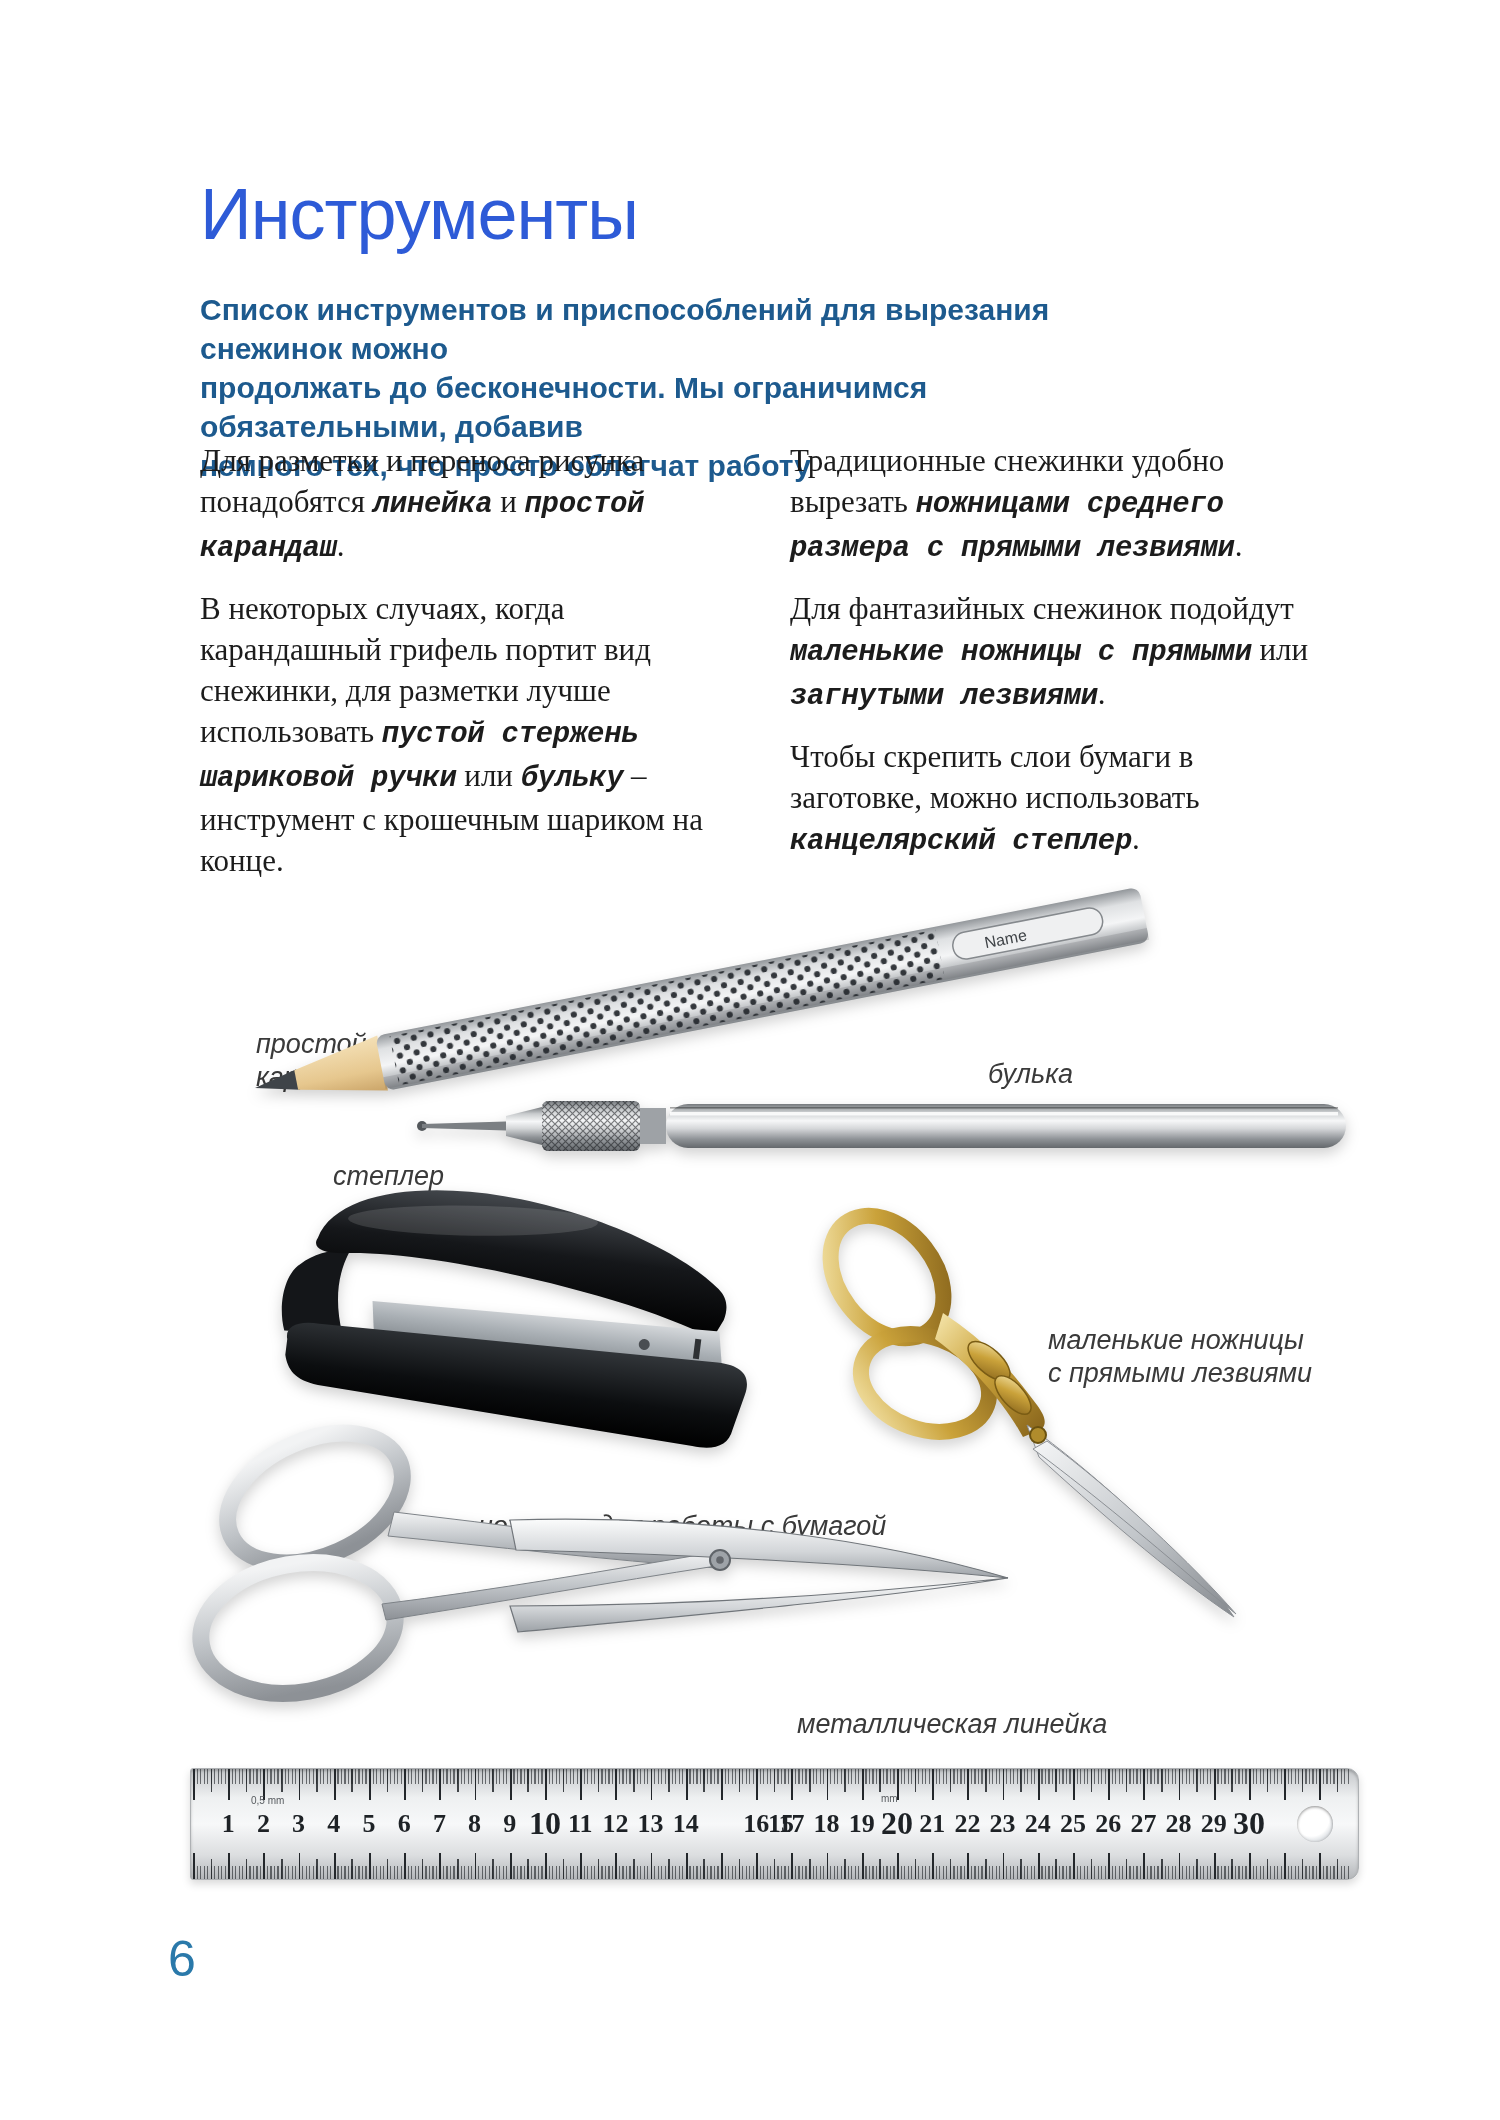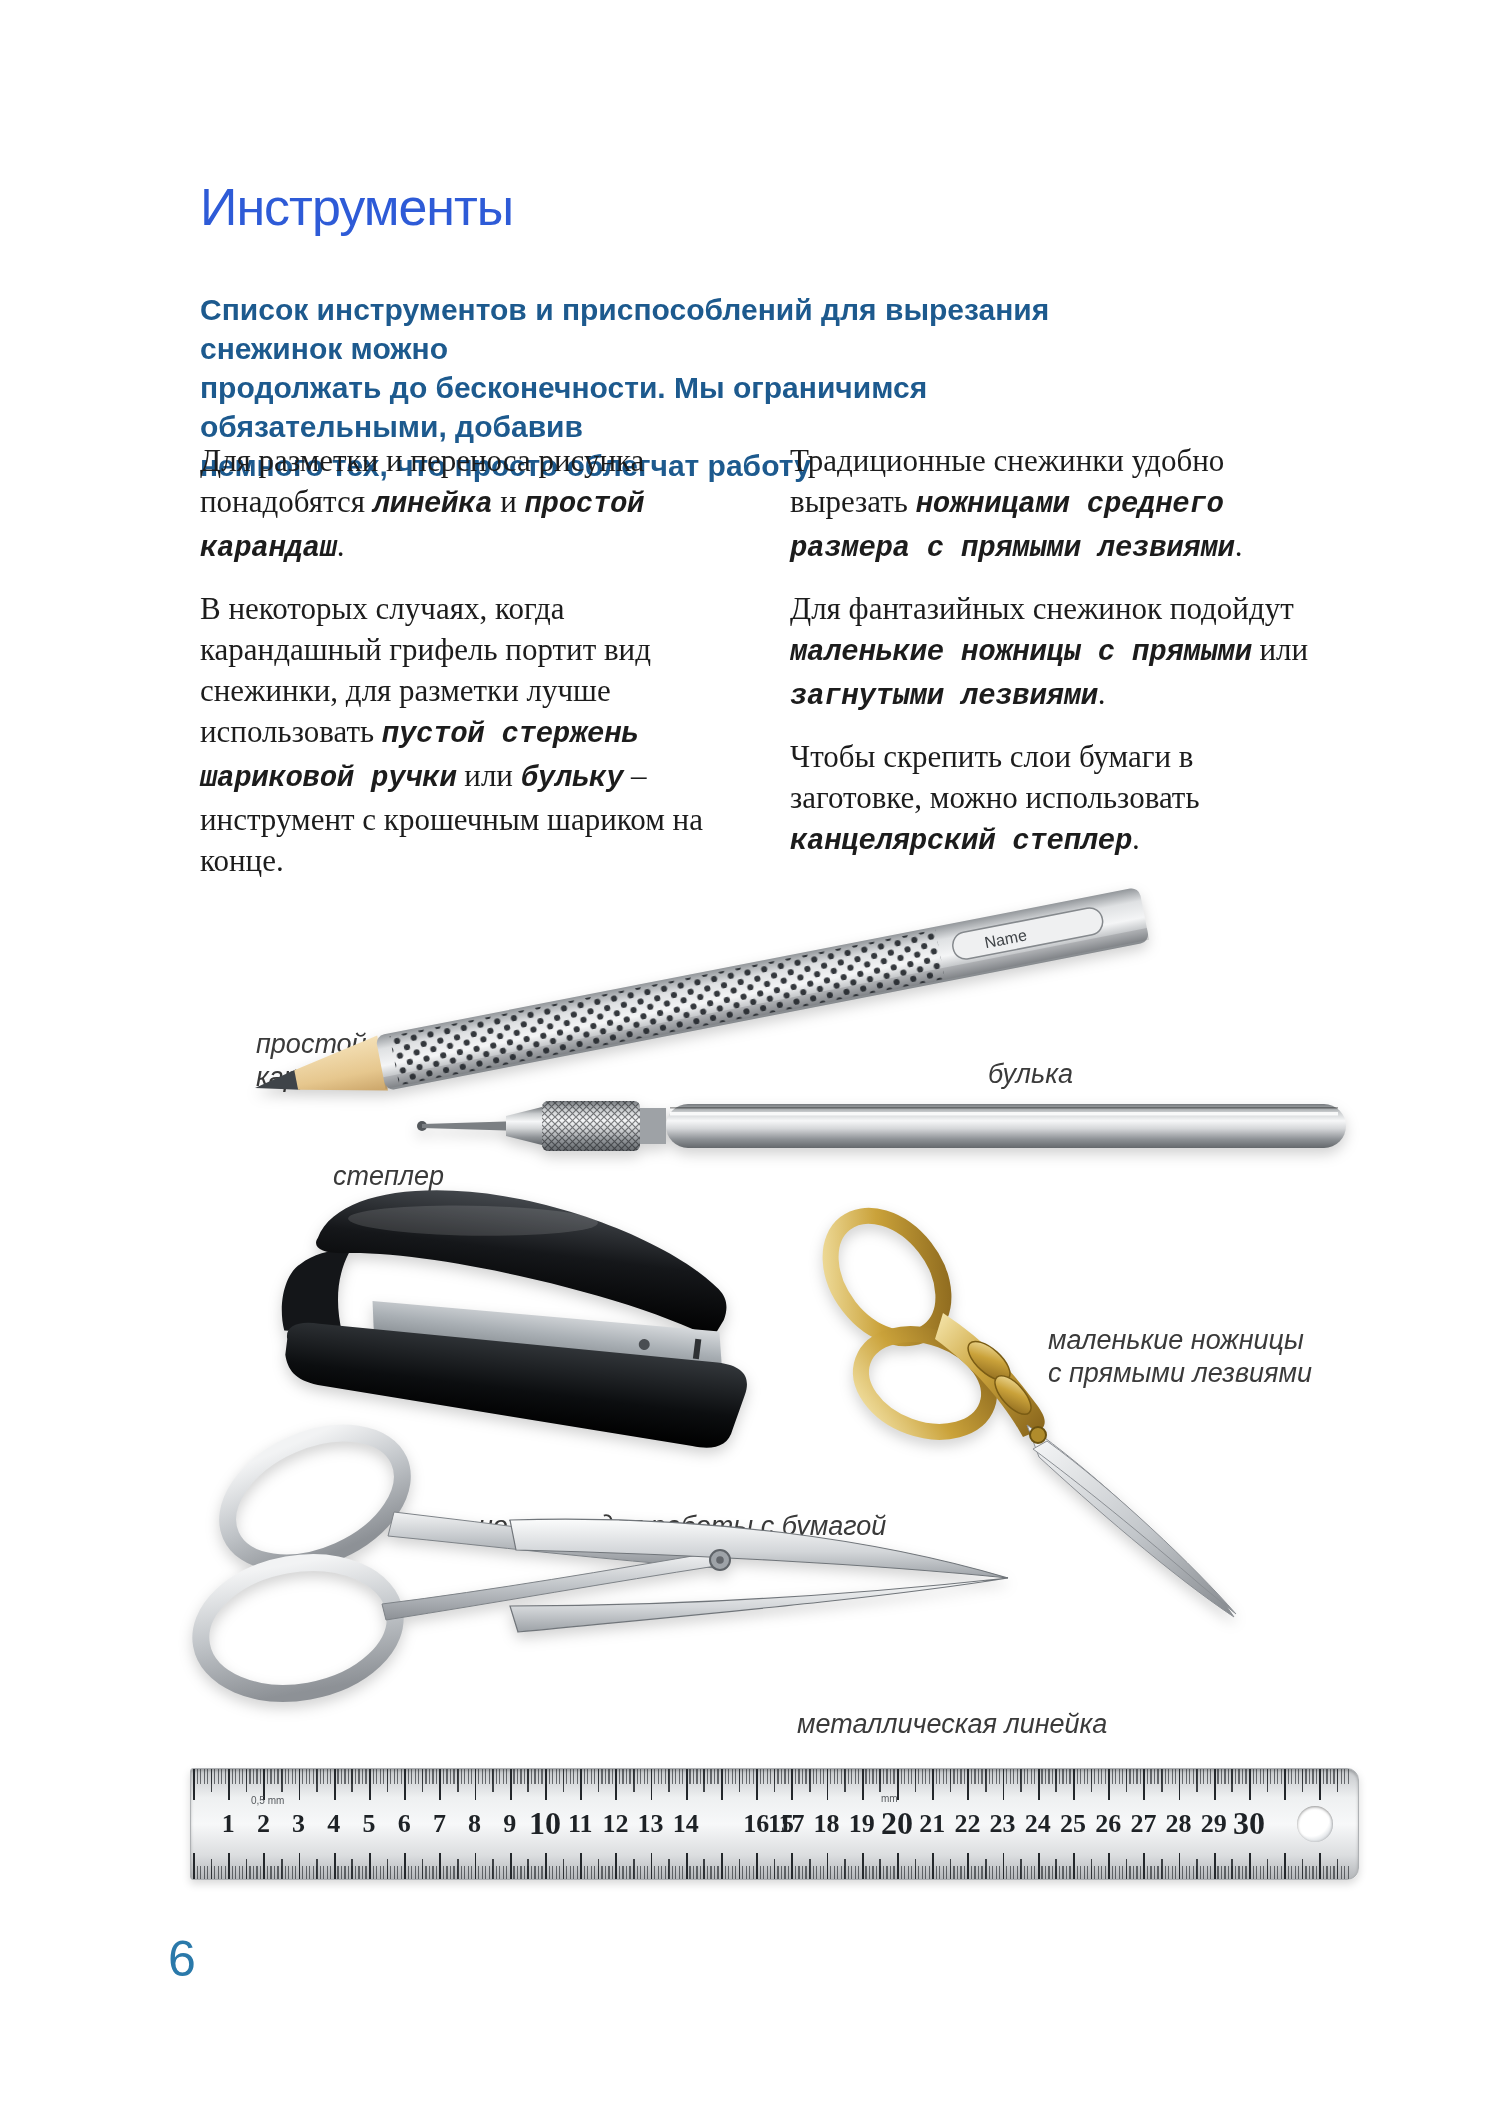--- a/index.html
+++ b/index.html
@@ -1,19 +1,19 @@
 <!DOCTYPE html>
 <html><head>
 <meta charset="utf-8">
 <style>
   html,body{margin:0;padding:0;background:#e9e9e9;}
   .page{position:relative;width:1500px;height:2120px;background:#ffffff;margin:0 auto;overflow:hidden;
         font-family:"Liberation Sans",sans-serif;}
   
-  .title{position:absolute;left:200px;top:146px;font-size:52px;line-height:1;
+  .title{position:absolute;left:200px;top:130px;font-size:72px;line-height:1;
          color:#2e5bd7;font-weight:normal;letter-spacing:-1px;}
   .subtitle{position:absolute;left:200px;top:290px;width:880px;
             font-size:30px;line-height:39px;font-weight:bold;color:#1d5a8e;}
   
   .col{position:absolute;top:440px;width:522px;font-family:"Liberation Serif",serif;
        font-size:31px;line-height:41px;color:#1c1c1c;}
   .col-left{left:200px;}
   .col-right{left:790px;width:535px;}
   .col p{margin:0 0 19px 0;}
   .term{font-family:Liberation Mono, monospace;font-weight:bold;font-style:italic;

